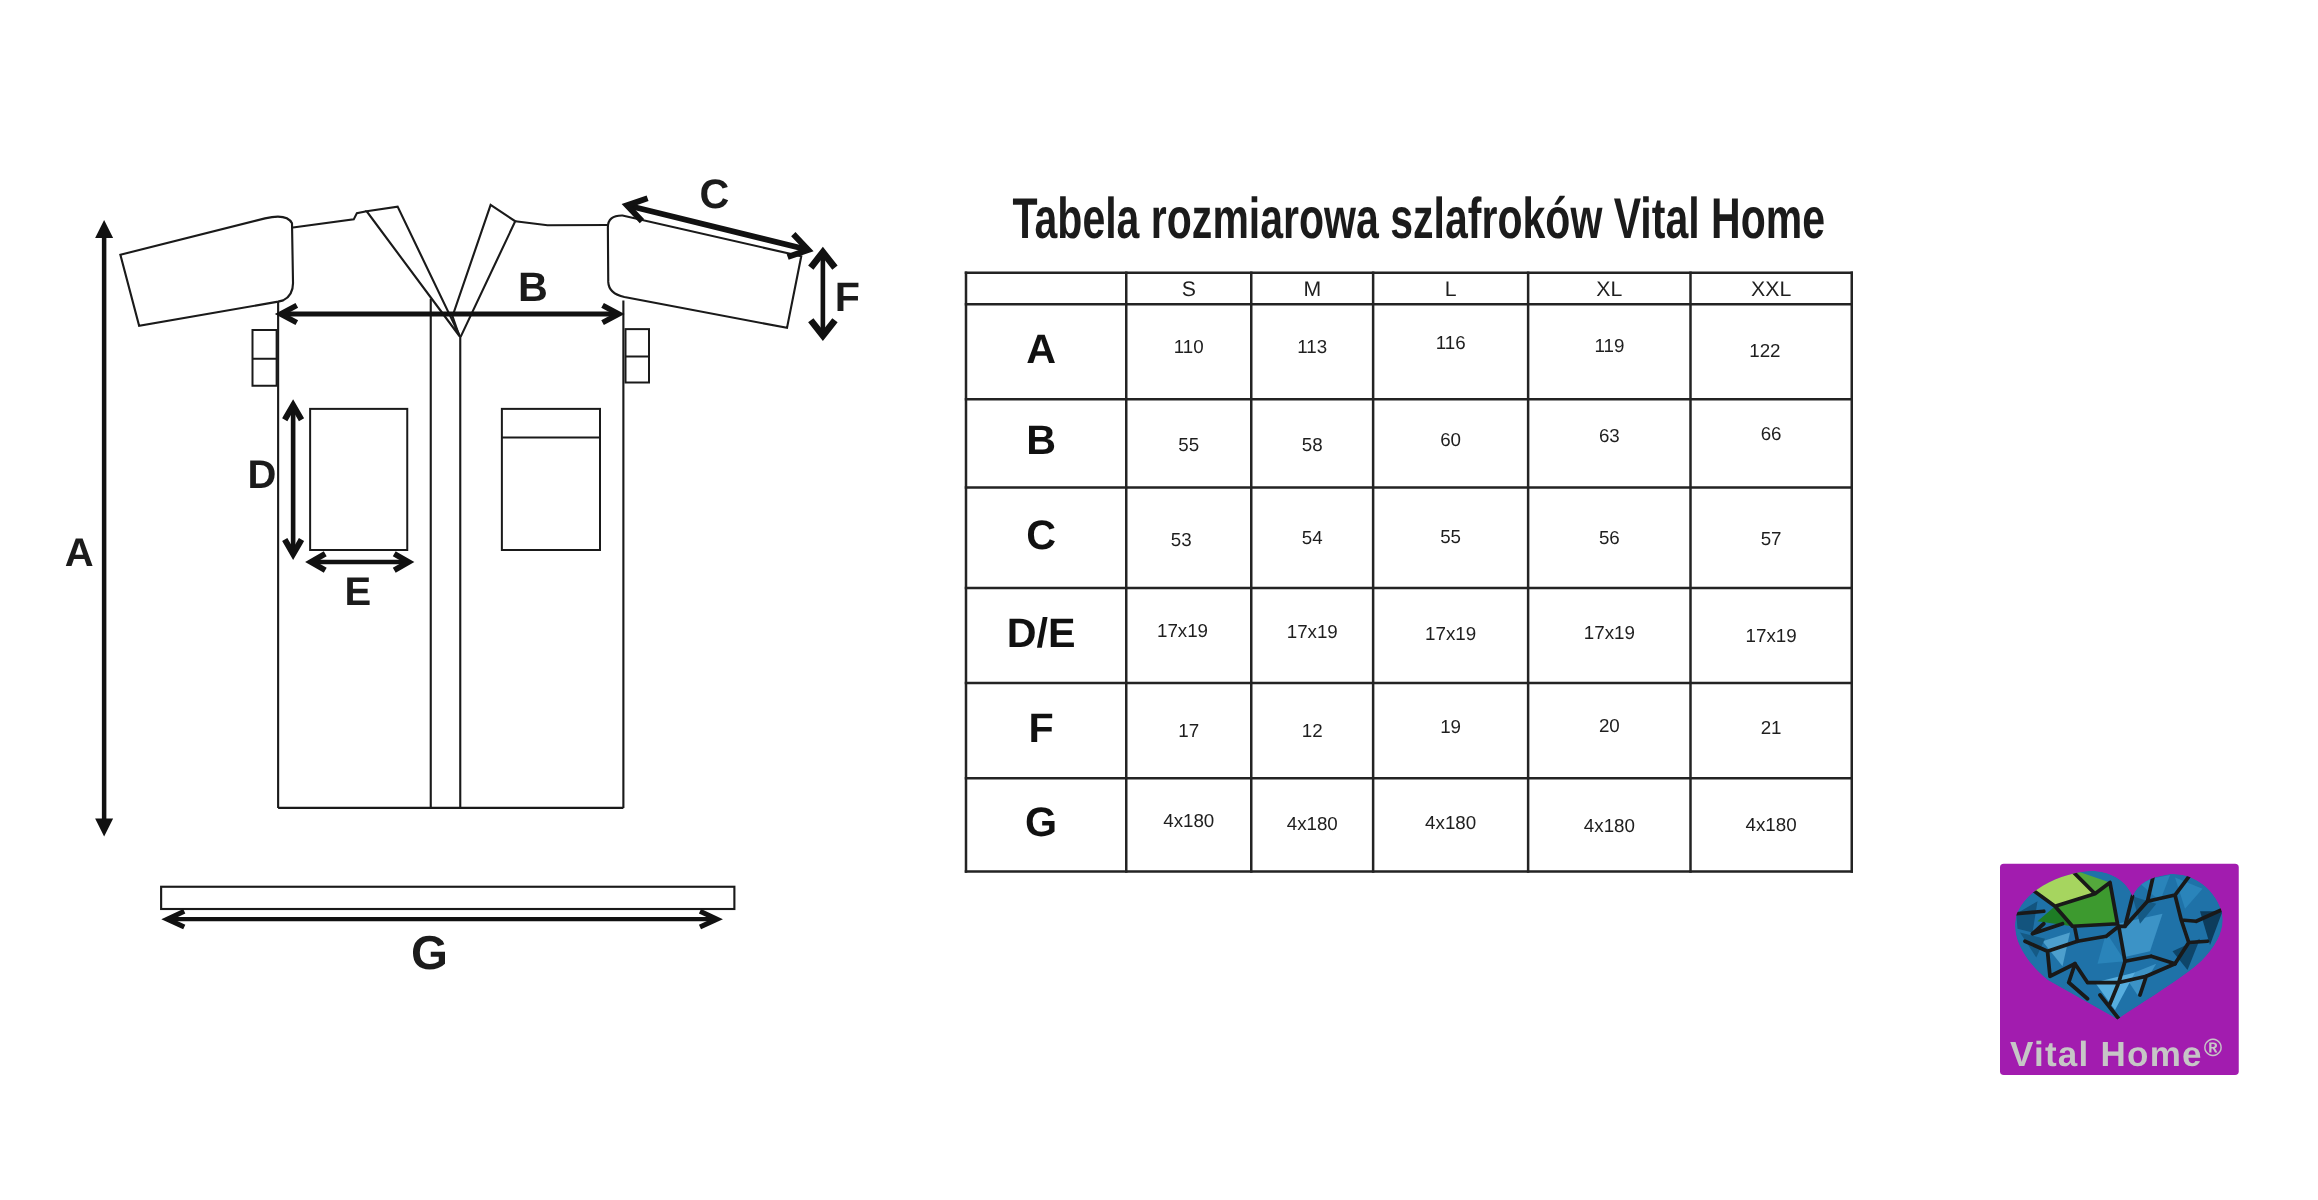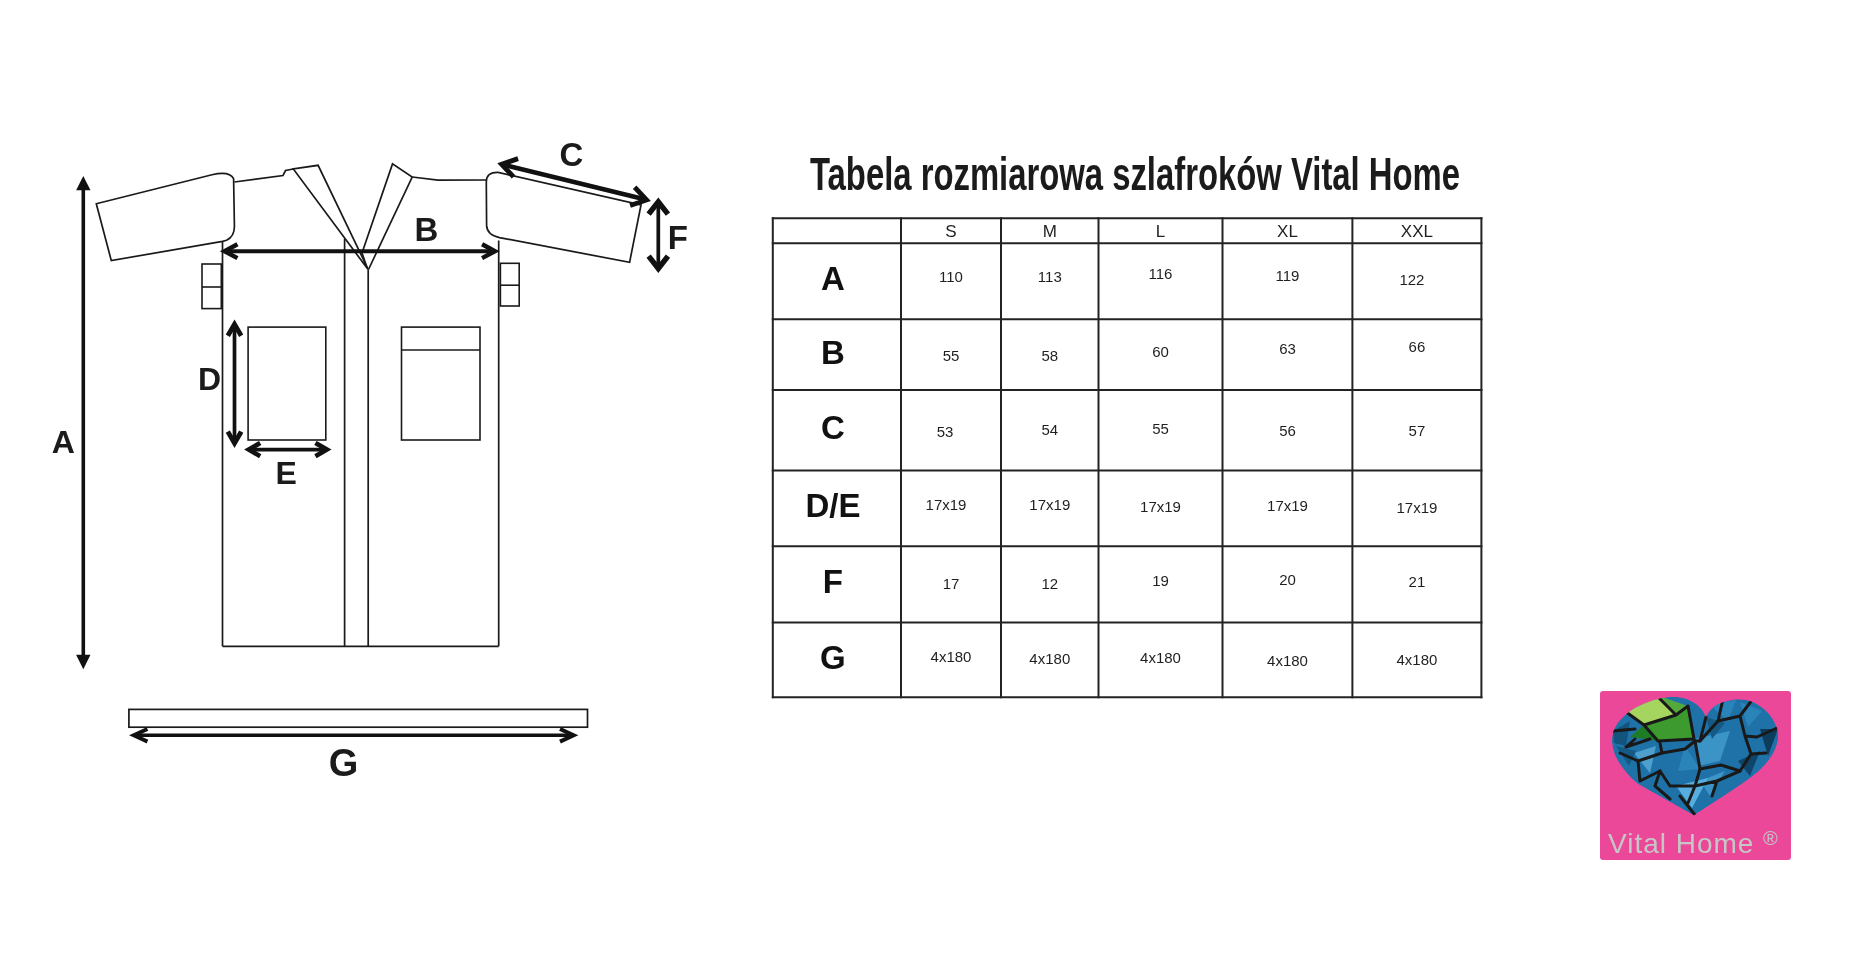--- a/index.html
+++ b/index.html
@@ -1,20 +1,20 @@
 <!DOCTYPE html>
 <html><head>
 <meta charset="utf-8">
 <style>
   html,body{margin:0;padding:0;background:#ffffff;}
   body{width:1854px;height:960px;position:relative;overflow:hidden;
        font-family:"Liberation Sans", sans-serif;}
   svg{position:absolute;left:0;top:0;}
   .logo{position:absolute;left:1600px;top:691px;width:191px;height:169px;
-        background:#ec4899;border-radius:3px;}
+        background:#a21caf;border-radius:3px;font-weight:bold;}
 </style>
 </head>
 <body>
 
 <svg width="1854" height="960" viewBox="0 0 1854 960">
   <g fill="none" stroke="#1a1a1a" stroke-width="1.7">
 
     <path d="M222.5,241.3 V646.3"></path>
 
     <path d="M498.7,240.4 V646.3"></path>

